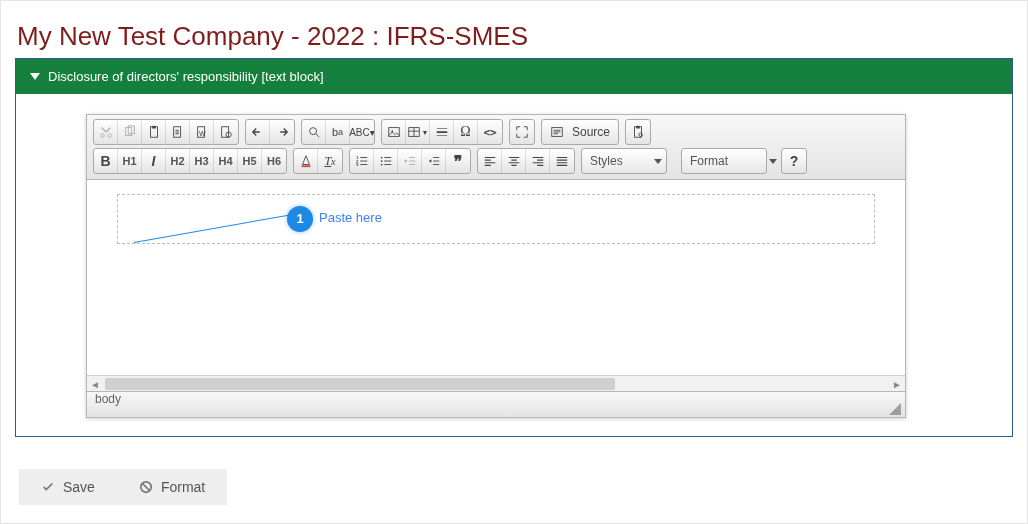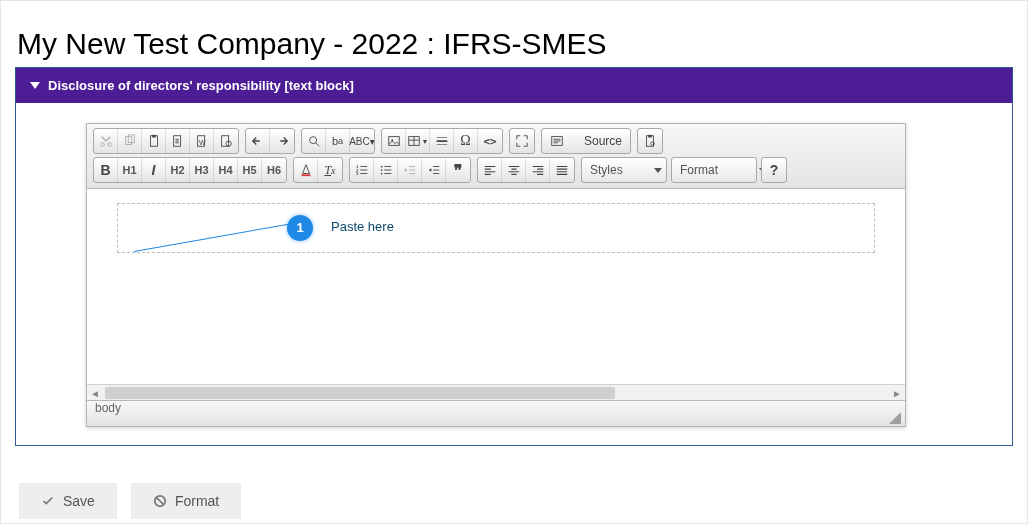--- a/index.html
+++ b/index.html
@@ -1,49 +1,49 @@
 <!DOCTYPE html>
 <html><head>
 <meta charset="utf-8">
 <style>
   * { box-sizing: border-box; }
   html,body { margin:0; padding:0; font-family: "Segoe UI", Arial, sans-serif; background:#fff; }
   .page { width:1028px; height:524px; position:relative; border:1px solid #e5e5e5; padding:8px 14px 14px 14px; }
-  .page-title { font-size:30px; color:#000000; font-weight:400; margin:18px 0 6px 2px; }
+  .page-title { font-size:26px; color:#7f1d1d; font-weight:400; margin:12px 0 6px 2px; }
   .panel { border:1px solid #2e5a94; }
-  .panel-header { background:#4c1d95; color:#fff; font-weight:bold; font-size:13px; padding:10px 14px; display:flex; align-items:center; gap:8px; cursor:pointer; }
+  .panel-header { background:#15803d; color:#fff; font-weight:normal; font-size:13px; padding:10px 14px; display:flex; align-items:center; gap:8px; cursor:pointer; }
   .panel-header .caret { width:0;height:0;border-left:5px solid transparent;border-right:5px solid transparent;border-top:7px solid #fff; }
   .panel-body { background:#fff; padding:20px 60px 18px 70px; }
   
   .cke { border:1px solid #b6b6b6; background:#f5f5f5; width:820px; margin:0; box-shadow:0 1px 4px rgba(0,0,0,0.2); }
   .cke-top { border-bottom:1px solid #b6b6b6; background:linear-gradient(#f7f7f7,#e4e4e4); padding:4px 6px 2px 6px; white-space:normal; }
   .cke-row { display:flex; flex-wrap:nowrap; align-items:center; margin-bottom:3px; }
   .grp { display:inline-flex; border:1px solid #a9a9a9; border-radius:3px; background:linear-gradient(#ffffff,#e4e4e4); margin-right:6px; height:26px; align-items:center; overflow:hidden; }
   .btn { width:24px; height:24px; display:inline-flex; align-items:center; justify-content:center; font:12px/1 Arial,sans-serif; color:#444; border-right:1px solid rgba(0,0,0,0.1); cursor:pointer; }
   .btn:last-child { border-right:none; }
   .btn svg { width:14px; height:14px; }
   .btn.disabled { color:#aaa; }
   .btn.bold { font-weight:bold; font-size:14px; }
   .hbtn { font:bold 11px Arial; color:#555; width:24px; }
-  .combo { display:inline-flex; align-items:center; height:26px; border:1px solid #a9a9a9; border-radius:3px; background:linear-gradient(#ffffff,#e7e7e7); margin-right:4px; padding:0 4px 0 8px; font:12px Arial; color:#555; cursor:pointer; }
+  .combo { display:inline-flex; align-items:center; height:26px; border:1px solid #a9a9a9; border-radius:3px; background:linear-gradient(#ffffff,#e7e7e7); margin-right:14px; padding:0 4px 0 8px; font:12px Arial; color:#555; cursor:pointer; }
   .combo .dd { width:0;height:0;border-left:4px solid transparent;border-right:4px solid transparent;border-top:5px solid #555; margin-left:18px; }
-  .src { display:inline-flex; align-items:center; height:26px; border:1px solid #a9a9a9; border-radius:3px; background:linear-gradient(#ffffff,#e4e4e4); margin-right:6px; padding:0 8px; font:12px Arial; color:#444; cursor:pointer; gap:20px;}
+  .src { display:inline-flex; align-items:center; height:26px; border:1px solid #a9a9a9; border-radius:3px; background:linear-gradient(#ffffff,#e4e4e4); margin-right:6px; padding:0 8px; font:12px Arial; color:#444; cursor:pointer; gap:8px;}
   .cke-content { height:195px; background:#fff; position:relative; overflow:hidden; }
   .dashed-box { position:absolute; left:30px; right:30px; top:14px; height:50px; border:1px dashed #bdbdbd; }
   .annot-line { position:absolute; left:47px; top:62px; width:157px; height:1px; border-top:1px solid #1e88e5; transform-origin:left center; transform:rotate(-10deg); }
   .annot-bubble { position:absolute; left:200px; top:26px; width:26px; height:26px; border-radius:13px; background:#1e88e5; color:#fff; font:bold 13px/26px Arial; text-align:center; box-shadow:0 0 4px rgba(30,136,229,0.5); }
-  .annot-text { position:absolute; left:244px; top:30px; font:13px Arial; color:#0c4a6e; }
+  .annot-text { position:absolute; left:232px; top:30px; font:13px Arial; color:#3b82f6; }
   .cke-hscroll { height:16px; background:#f1f1f1; border-top:1px solid #d0d0d0; position:relative; }
   .cke-hscroll .larrow, .cke-hscroll .rarrow { position:absolute; top:0; width:16px; height:16px; display:flex;align-items:center;justify-content:center; color:#888; font-size:10px; }
   .cke-hscroll .larrow{left:0;} .cke-hscroll .rarrow{right:0;}
   .cke-hscroll .thumb { position:absolute; left:18px; top:2px; height:12px; width:510px; background:#cfcfcf; border-radius:2px; }
   .cke-bottom { height:26px; background:linear-gradient(#f7f7f7,#e4e4e4); border-top:1px solid #b6b6b6; display:flex; align-items:flex-start; padding:0 8px; font:12px Arial; color:#666; position:relative; }
   .cke-bottom .grip { position:absolute; right:4px; bottom:2px; width:0;height:0;border-left:12px solid transparent;border-bottom:12px solid #9e9e9e; }
   
-  .footer-btns { position:absolute; left:18px; bottom:4px; display:flex; gap:14px; }
+  .footer-btns { position:absolute; left:18px; bottom:18px; display:flex; }
   .fbtn { background:#eeeeee; border:none; height:36px; padding:0 22px; font:14px "Segoe UI",Arial; color:#555; display:inline-flex; align-items:center; gap:8px; cursor:pointer; }
   .fbtn svg { width:14px; height:14px; }
 </style>
 </head>
 <body>
 
 <div class="page">
 
   <div class="page-title">My New Test Company - 2022 : IFRS-SMES</div>
 

